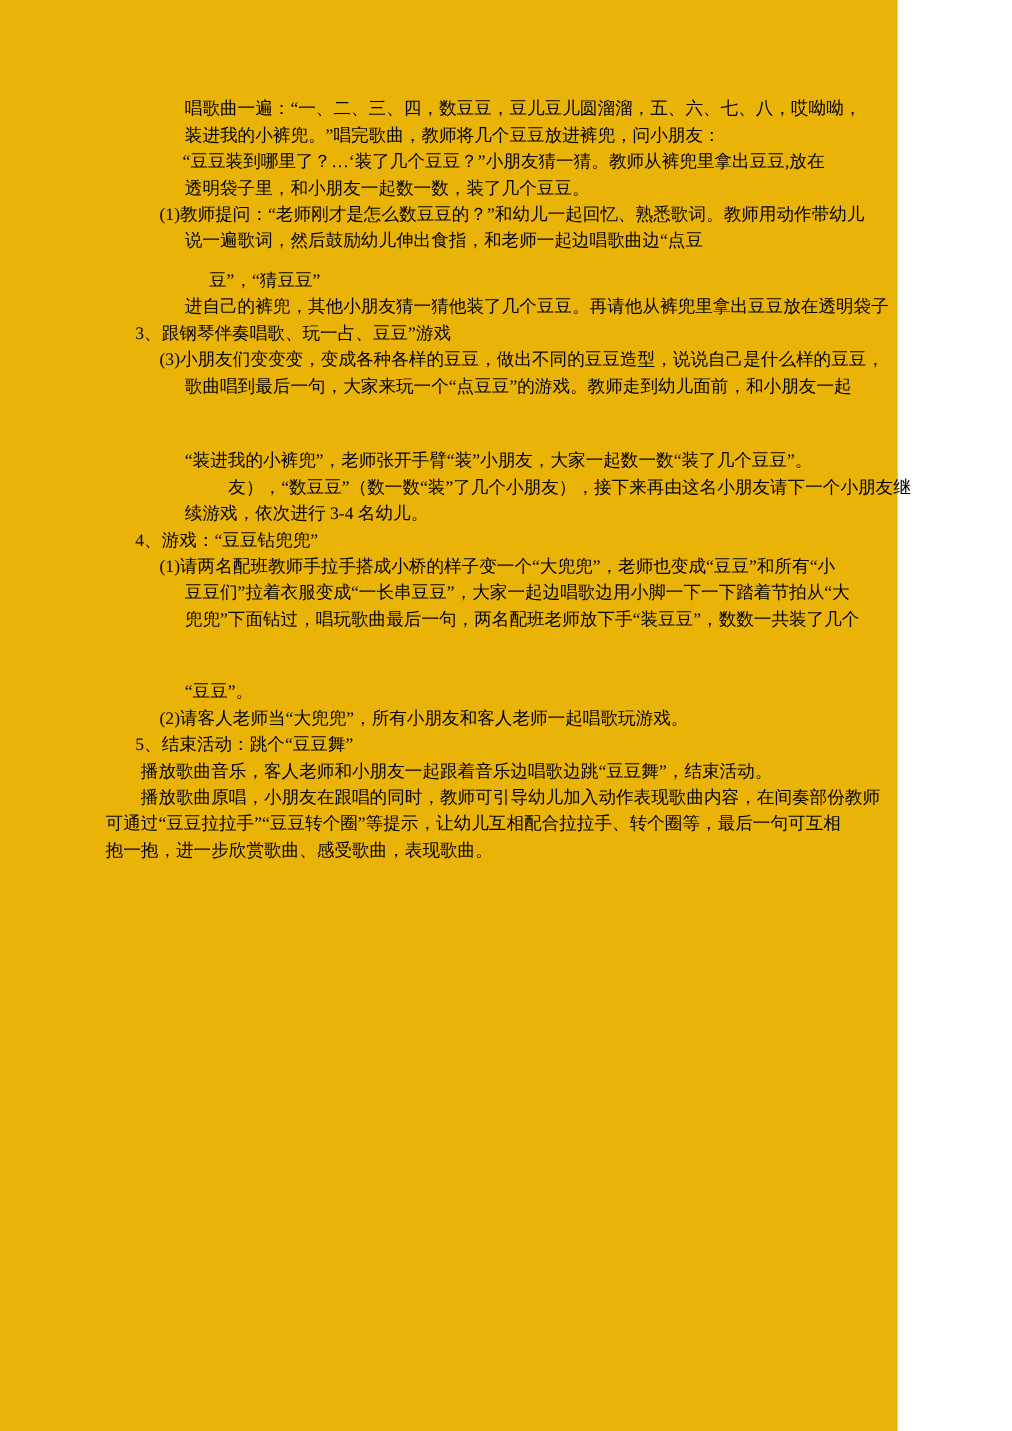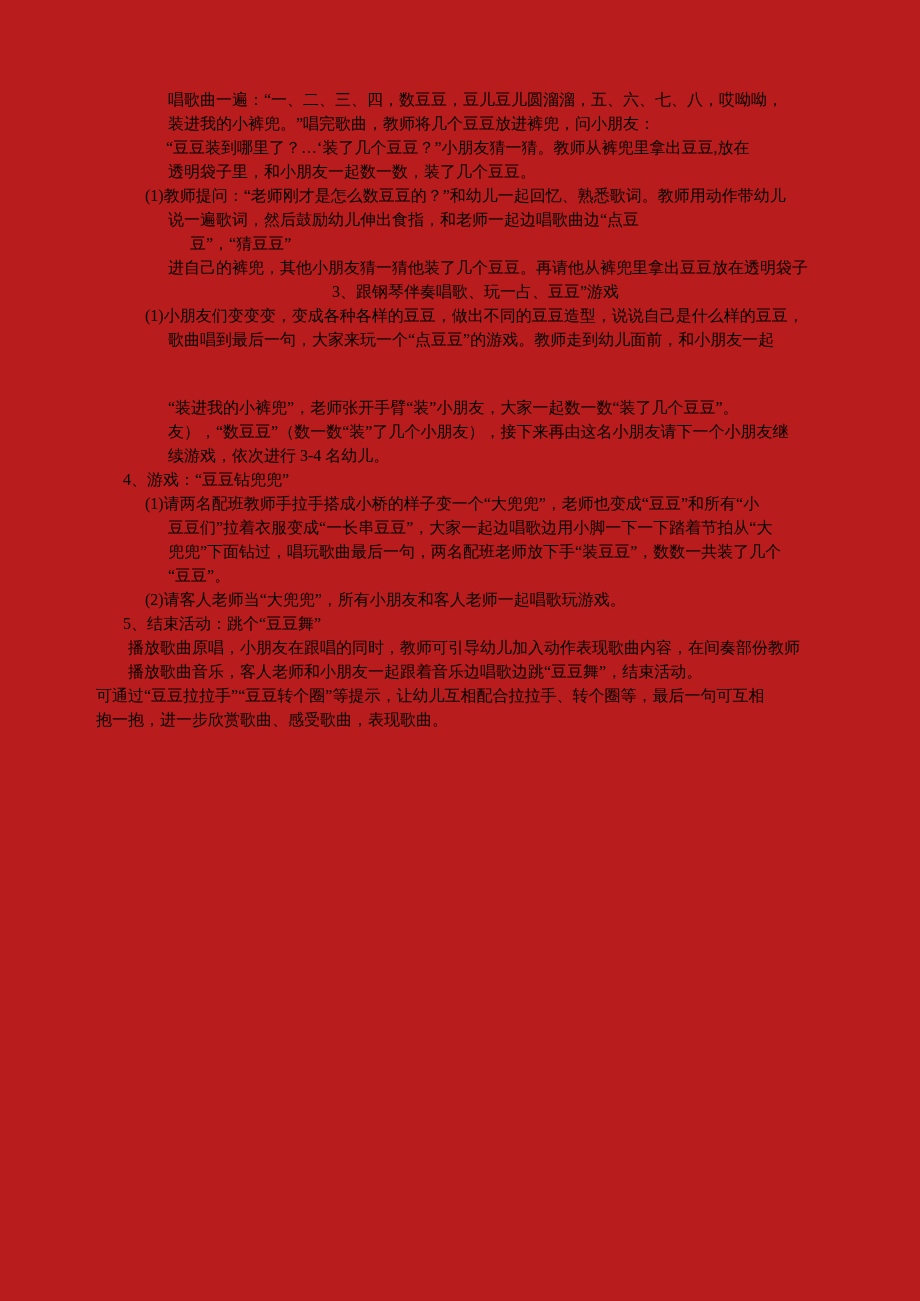--- a/index.html
+++ b/index.html
@@ -11,23 +11,23 @@
     width: 920px;
     height: 1301px;
     position: relative;
     overflow: hidden;
     font-family: "Liberation Serif", "DejaVu Serif", serif;
   }
   .page {
     position: absolute;
     left: 0;
     top: 0;
-    width: 920px;
+    width: 816px;
     height: 1301px;
-    background: #b91c1c;
+    background: #eab308;
   }
   .doc-body {
     position: absolute;
     left: 96px;
     top: 88px;
     width: 732px;
     color: #000000;
     font-size: 16px;
     line-height: 24px;
   }
@@ -41,33 +41,33 @@
 <body>
 
 <div class="page">
   <div class="doc-body">
       <div class="line" style="padding-left: 72px;">唱歌曲一遍：“一、二、三、四，数豆豆，豆儿豆儿圆溜溜，五、六、七、八，哎呦呦，</div>
       <div class="line" style="padding-left: 72px;">装进我的小裤兜。”唱完歌曲，教师将几个豆豆放进裤兜，问小朋友：</div>
       <div class="line" style="padding-left: 70px;">“豆豆装到哪里了？…‘装了几个豆豆？”小朋友猜一猜。教师从裤兜里拿出豆豆,放在</div>
       <div class="line" style="padding-left: 72px;">透明袋子里，和小朋友一起数一数，装了几个豆豆。</div>
       <div class="line" style="padding-left: 49px;">(1)教师提问：“老师刚才是怎么数豆豆的？”和幼儿一起回忆、熟悉歌词。教师用动作带幼儿</div>
       <div class="line" style="padding-left: 72px;">说一遍歌词，然后鼓励幼儿伸出食指，和老师一起边唱歌曲边“点豆</div>
-      <div class="line" style="padding-left: 94px;">豆”，“猜豆豆”</div>
+      <div class="line" style="padding-left: 94px; margin-top: 12px;">豆”，“猜豆豆”</div>
       <div class="line" style="padding-left: 72px;">进自己的裤兜，其他小朋友猜一猜他装了几个豆豆。再请他从裤兜里拿出豆豆放在透明袋子</div>
-      <div class="line" style="padding-left: 27px; text-align: center;">3、跟钢琴伴奏唱歌、玩一占、豆豆”游戏</div>
-      <div class="line" style="padding-left: 49px;">(1)小朋友们变变变，变成各种各样的豆豆，做出不同的豆豆造型，说说自己是什么样的豆豆，</div>
+      <div class="line" style="padding-left: 27px;">3、跟钢琴伴奏唱歌、玩一占、豆豆”游戏</div>
+      <div class="line" style="padding-left: 49px;">(3)小朋友们变变变，变成各种各样的豆豆，做出不同的豆豆造型，说说自己是什么样的豆豆，</div>
       <div class="line" style="padding-left: 72px;">歌曲唱到最后一句，大家来玩一个“点豆豆”的游戏。教师走到幼儿面前，和小朋友一起</div>
       <div class="line" style="padding-left: 72px; margin-top: 44px;">“装进我的小裤兜”，老师张开手臂“装”小朋友，大家一起数一数“装了几个豆豆”。</div>
-      <div class="line" style="padding-left: 72px;">友），“数豆豆”（数一数“装”了几个小朋友），接下来再由这名小朋友请下一个小朋友继</div>
+      <div class="line" style="padding-left: 72px; text-align: right;">友），“数豆豆”（数一数“装”了几个小朋友），接下来再由这名小朋友请下一个小朋友继</div>
       <div class="line" style="padding-left: 72px;">续游戏，依次进行 3-4 名幼儿。</div>
       <div class="line" style="padding-left: 27px;">4、游戏：“豆豆钻兜兜”</div>
       <div class="line" style="padding-left: 49px;">(1)请两名配班教师手拉手搭成小桥的样子变一个“大兜兜”，老师也变成“豆豆”和所有“小</div>
       <div class="line" style="padding-left: 72px;">豆豆们”拉着衣服变成“一长串豆豆”，大家一起边唱歌边用小脚一下一下踏着节拍从“大</div>
       <div class="line" style="padding-left: 72px;">兜兜”下面钻过，唱玩歌曲最后一句，两名配班老师放下手“装豆豆”，数数一共装了几个</div>
-      <div class="line" style="padding-left: 72px;">“豆豆”。</div>
+      <div class="line" style="padding-left: 72px; margin-top: 42px;">“豆豆”。</div>
       <div class="line" style="padding-left: 49px;">(2)请客人老师当“大兜兜”，所有小朋友和客人老师一起唱歌玩游戏。</div>
       <div class="line" style="padding-left: 27px;">5、结束活动：跳个“豆豆舞”</div>
+      <div class="line" style="padding-left: 32px;">播放歌曲音乐，客人老师和小朋友一起跟着音乐边唱歌边跳“豆豆舞”，结束活动。</div>
       <div class="line" style="padding-left: 32px;">播放歌曲原唱，小朋友在跟唱的同时，教师可引导幼儿加入动作表现歌曲内容，在间奏部份教师</div>
-      <div class="line" style="padding-left: 32px;">播放歌曲音乐，客人老师和小朋友一起跟着音乐边唱歌边跳“豆豆舞”，结束活动。</div>
       <div class="line" style="padding-left: 0px;">可通过“豆豆拉拉手”“豆豆转个圈”等提示，让幼儿互相配合拉拉手、转个圈等，最后一句可互相</div>
       <div class="line" style="padding-left: 0px;">抱一抱，进一步欣赏歌曲、感受歌曲，表现歌曲。</div>
     </div>
 </div>
 
 </body></html>

